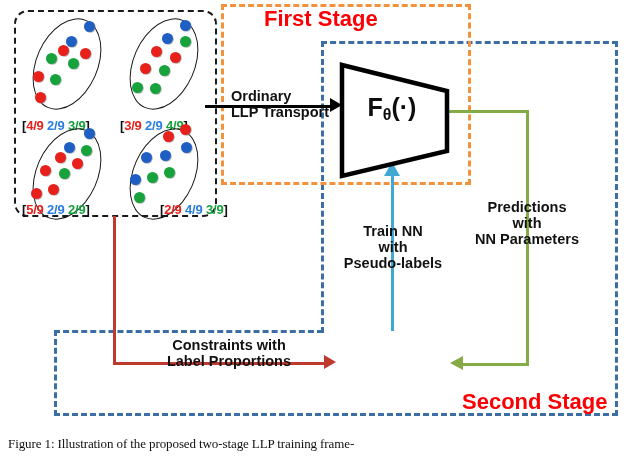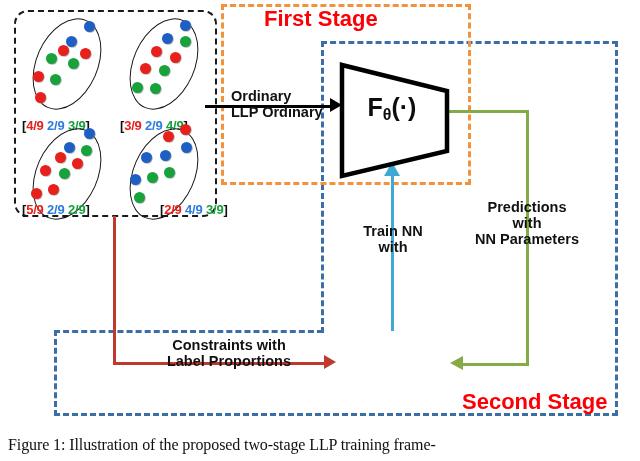--- a/index.html
+++ b/index.html
@@ -231,21 +231,21 @@
     border-bottom: 7.5px solid transparent;
     border-left: 12px solid #c0392f;
   }
 
   
   #caption {
     position: absolute;
     left: 8px; top: 436px;
     width: 624px;
     font-family: "Liberation Serif", serif;
-    font-size: 16px;
+    font-size: 13px;
     color: #101010;
     white-space: nowrap;
     letter-spacing: -0.1px;
   }
 </style>
 </head>
 <body>
 
 <div id="figure-root">
 
@@ -340,26 +340,27 @@
       <polygon points="5,5 110,31 110,91 5,116" fill="#ffffff" stroke="#000000" stroke-width="4.5" stroke-linejoin="miter"></polygon>
     </svg>
   </div>
   <div id="nn-label">
     <span>F</span><span class="sub">θ</span><span>(·)</span>
   </div>
 
 
   <div class="edge-label" id="ordinary-llp-label">
     <div>Ordinary</div>
-    <div>LLP Ordinary</div>
+    <div>LLP Transport</div>
   </div>
 
   <div class="edge-label" id="train-nn-label">
     <div>Train NN</div>
     <div>with</div>
+    <div>Pseudo-labels</div>
   </div>
 
   <div class="edge-label" id="predictions-label">
     <div>Predictions</div>
     <div>with</div>
     <div>NN Parameters</div>
   </div>
 
   <div class="edge-label" id="constraints-label">
     <div>Constraints with</div>

